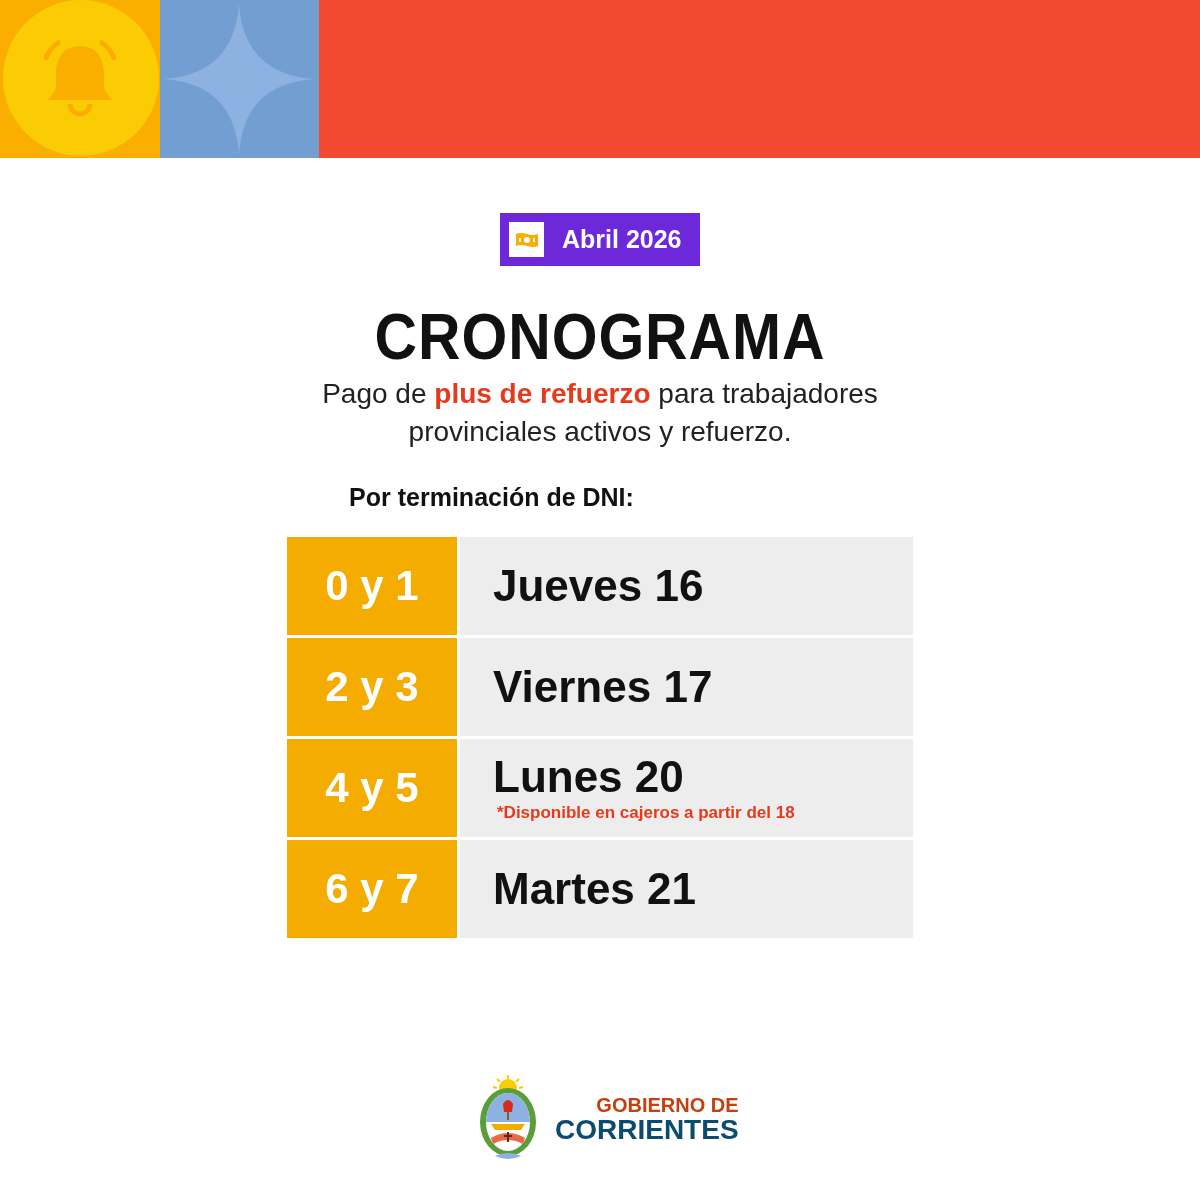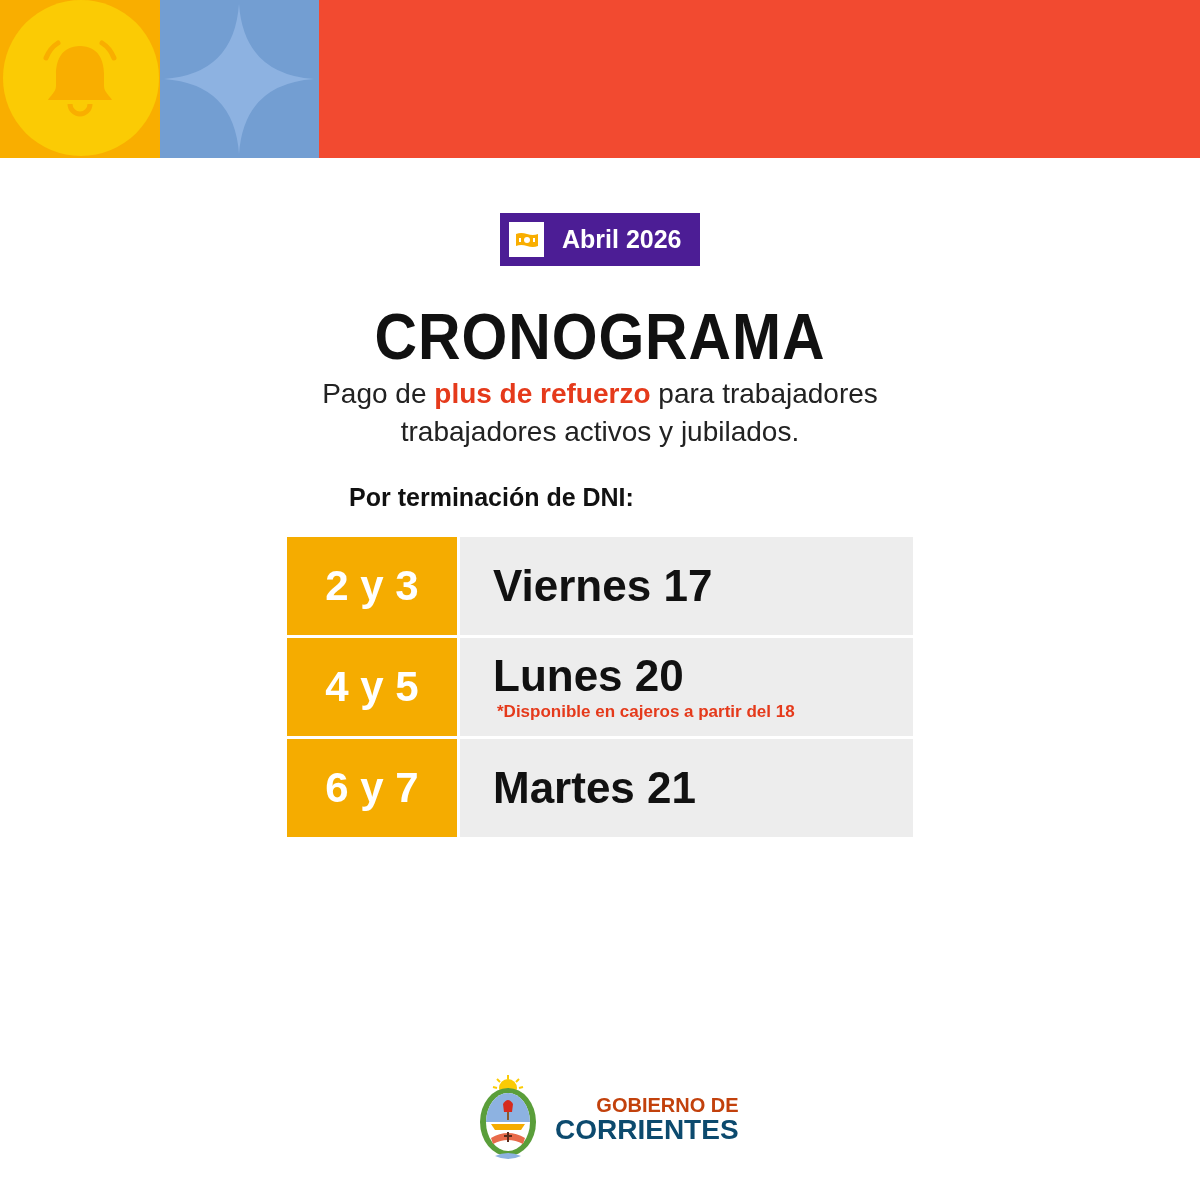--- a/index.html
+++ b/index.html
@@ -4,21 +4,21 @@
 <style>
   html,body{margin:0;padding:0;}
   body{width:1200px;height:1200px;background:#ffffff;position:relative;overflow:hidden;font-family:"Liberation Sans","DejaVu Sans",sans-serif;}
   .banner{position:absolute;left:0;top:0;width:1200px;height:158px;display:flex;}
   .b-yellow{width:160px;height:158px;background:#F9AE00;position:relative;overflow:hidden;}
   .b-yellow .circle{position:absolute;left:3px;top:0;width:156px;height:156px;border-radius:50%;background:#FBCB04;}
   .b-yellow svg{position:absolute;left:40px;top:38px;}
   .b-blue{width:159px;height:158px;background:#739ED2;position:relative;}
   .b-blue svg{position:absolute;left:0;top:0;}
   .b-red{flex:1;height:158px;background:#F24A30;}
-  .badge{position:absolute;left:500px;top:213px;width:200px;height:53px;background:#4c1d95;display:flex;align-items:center;}
+  .badge{position:absolute;left:500px;top:213px;width:200px;height:53px;background:#6d28d9;display:flex;align-items:center;}
   .badge .ic{width:35px;height:35px;background:#fff;margin-left:9px;display:flex;align-items:center;justify-content:center;}
   .badge .lbl{color:#fff;font-weight:bold;font-size:25px;margin-left:18px;}
   .title{position:absolute;left:0;top:300px;width:1200px;text-align:center;font-size:64px;font-weight:900;color:#111;letter-spacing:1px;transform:scaleX(0.92);}
   .subtitle{position:absolute;left:0;top:375px;width:1200px;text-align:center;font-size:28px;color:#222;line-height:38px;}
   .subtitle .hl{color:#E53A1B;font-weight:bold;}
   .dni{position:absolute;left:0;top:483px;width:983px;text-align:center;font-size:25px;font-weight:bold;color:#111;}
   .table{position:absolute;left:287px;top:537px;width:626px;}
   .row{display:flex;height:98px;margin-bottom:3px;}
   .row .key{width:170px;background:#F5AC00;color:#fff;font-weight:bold;font-size:42px;display:flex;align-items:center;justify-content:center;}
   .row .val{flex:1;margin-left:3px;background:#EDEDED;display:flex;flex-direction:column;justify-content:center;padding-left:33px;}
@@ -59,26 +59,32 @@
       <rect x="18" y="7" width="2" height="4" fill="#fff"></rect>
     </svg>
   </div>
   <span class="lbl">Abril 2026</span>
 </div>
 
 <div class="title">CRONOGRAMA</div>
 
 <div class="subtitle">
   <span>Pago de </span><span class="hl">plus de refuerzo</span><span> para trabajadores</span><br>
-  <span>trabajadores activos y jubilados.</span>
+  <span>provinciales activos y refuerzo.</span>
 </div>
 
 <div class="dni">Por terminación de DNI:</div>
 
 <div class="table">
+  <div class="row">
+    <div class="key">0 y 1</div>
+    <div class="val">
+        <span class="day">Jueves 16</span>
+      </div>
+  </div>
   <div class="row">
     <div class="key">2 y 3</div>
     <div class="val">
         <span class="day">Viernes 17</span>
       </div>
   </div>
   <div class="row">
     <div class="key">4 y 5</div>
     <div class="val">
       <span class="day">Lunes 20</span>

